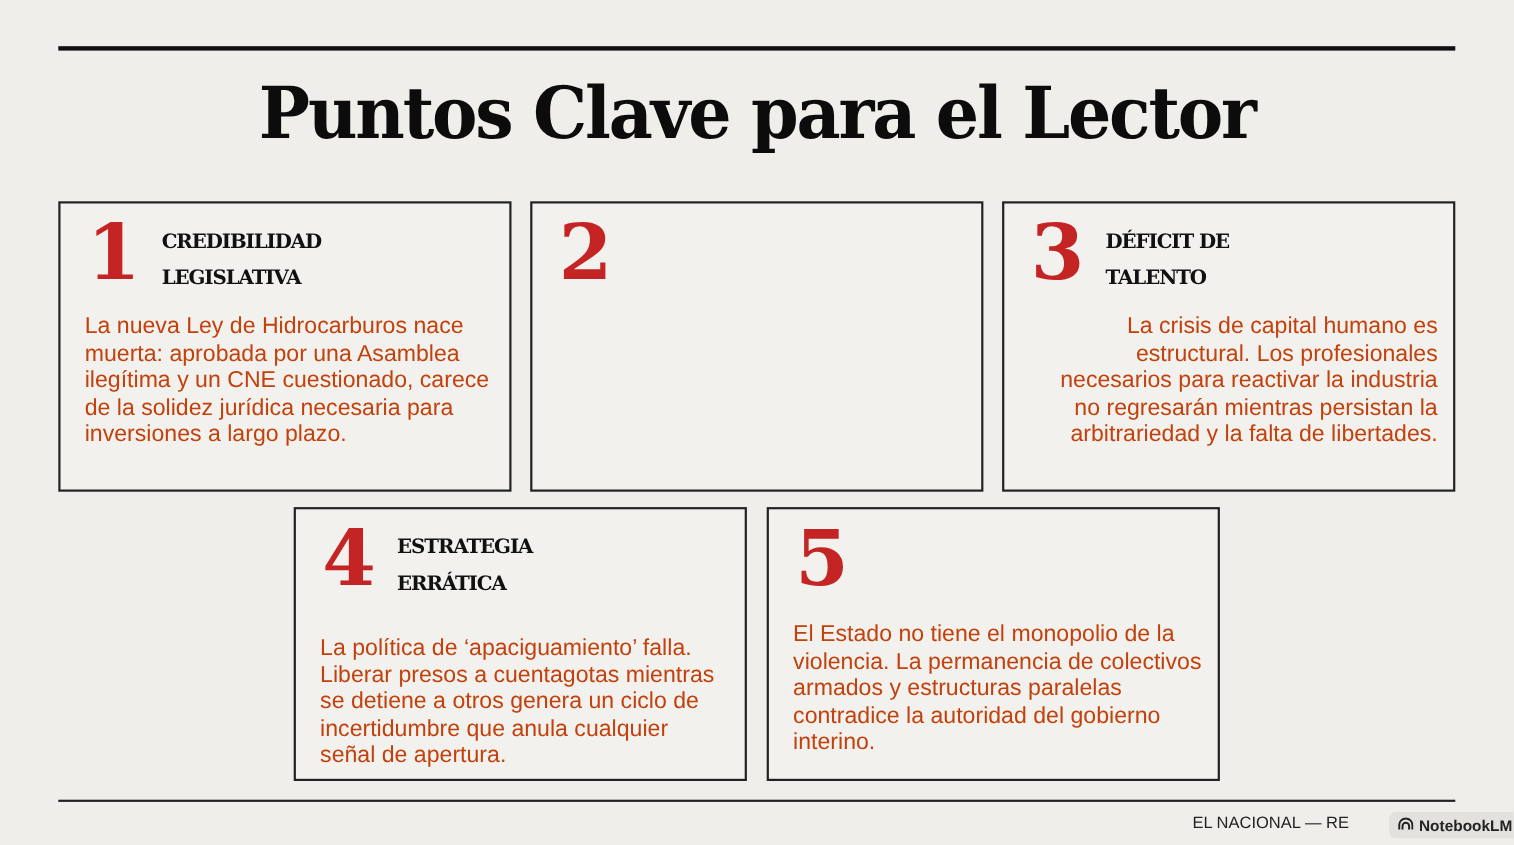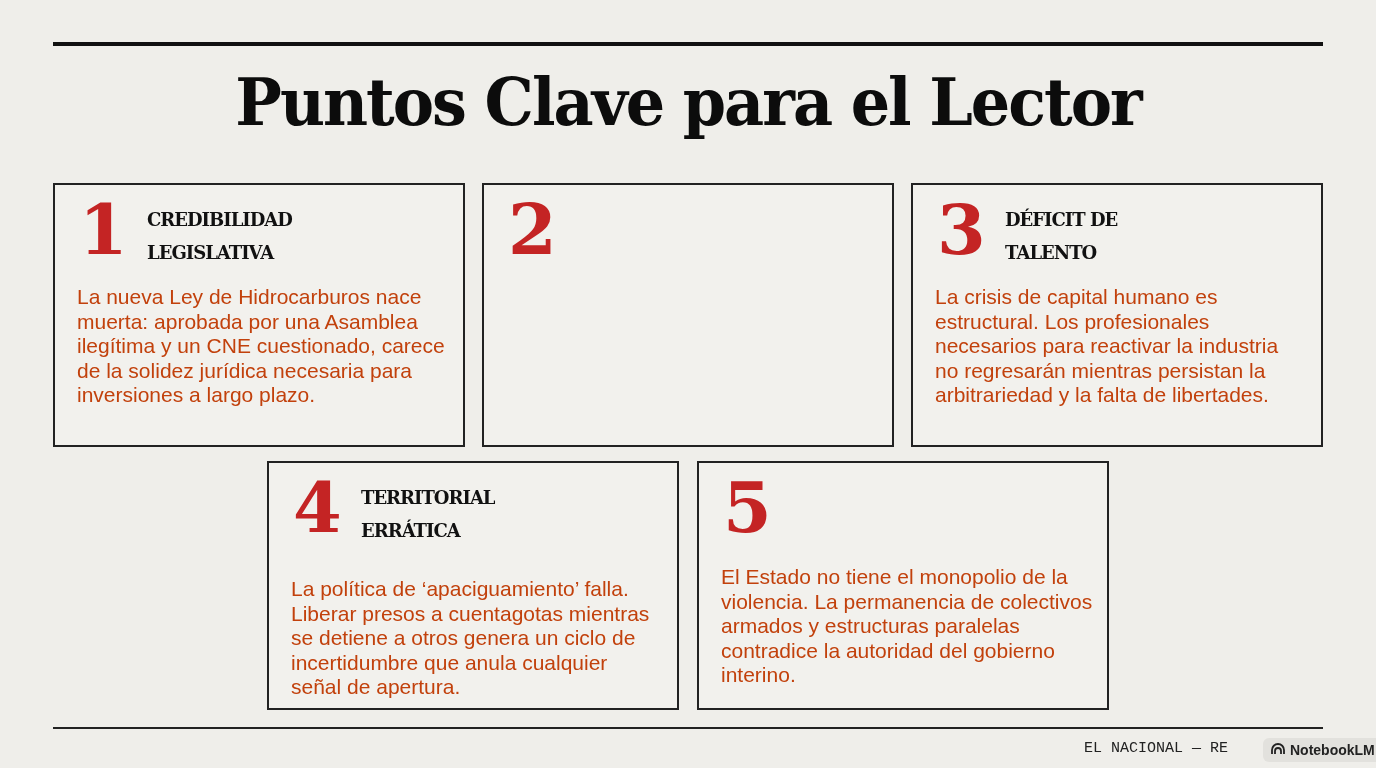--- a/index.html
+++ b/index.html
@@ -28,21 +28,21 @@
     position: absolute; left: 92px; top: 18px;
     font-family: "DejaVu Serif", serif; font-weight: bold; font-size: 18px;
     line-height: 33px; letter-spacing: -1px; color: #111; white-space: pre-line;
   }
   .body {
     position: absolute; left: 22px; right: 14px;
     font-family: "Liberation Sans", sans-serif; font-size: 21px; line-height: 24.5px;
     color: #c2410c;
   }
   .bottom-rule { position: absolute; left: 53px; top: 727px; width: 1270px; height: 2px; background: #222; }
-  .footer { position: absolute; left: 1084px; top: 740px; font-size: 15px; color: #222; font-family: Liberation Mono, monospace; }
+  .footer { position: absolute; left: 1084px; top: 740px; font-size: 15px; color: #222; }
   .badge {
     position: absolute; left: 1263px; top: 738px; height: 24px; padding: 0 10px 0 8px;
     background: #e2e1dd; border-radius: 6px; display: flex; align-items: center; gap: 5px;
     font-size: 14px; color: #222; font-weight: bold;
   }
 </style>
 </head>
 <body>
 
 <div class="top-rule"></div>
@@ -56,26 +56,26 @@
 </div>
 
 <div class="card" style="left:482px; top:183px; width:412px; height:264px;">
   <div class="num">2</div>
 </div>
 
 <div class="card" style="left:911px; top:183px; width:412px; height:264px;">
   <div class="num">3</div>
   <div class="head">DÉFICIT DE
 TALENTO</div>
-  <div class="body" style="top:100px;">La crisis de capital humano es estructural. Los profesionales necesarios para reactivar la industria no regresarán mientras persistan la arbitrariedad y la falta de libertades.</div>
+  <div class="body" style="top:100px;text-align:right;">La crisis de capital humano es estructural. Los profesionales necesarios para reactivar la industria no regresarán mientras persistan la arbitrariedad y la falta de libertades.</div>
 </div>
 
 <div class="card" style="left:267px; top:461px; width:412px; height:249px;">
   <div class="num">4</div>
-  <div class="head">TERRITORIAL
+  <div class="head">ESTRATEGIA
 ERRÁTICA</div>
   <div class="body" style="top:102px;margin-top:12px;">La política de ‘apaciguamiento’ falla. Liberar presos a cuentagotas mientras se detiene a otros genera un ciclo de incertidumbre que anula cualquier señal de apertura.</div>
 </div>
 
 <div class="card" style="left:697px; top:461px; width:412px; height:249px;">
   <div class="num">5</div>
   <div class="body" style="top:102px;">El Estado no tiene el monopolio de la violencia. La permanencia de colectivos armados y estructuras paralelas contradice la autoridad del gobierno interino.</div>
 </div>
 
 <div class="bottom-rule"></div>

